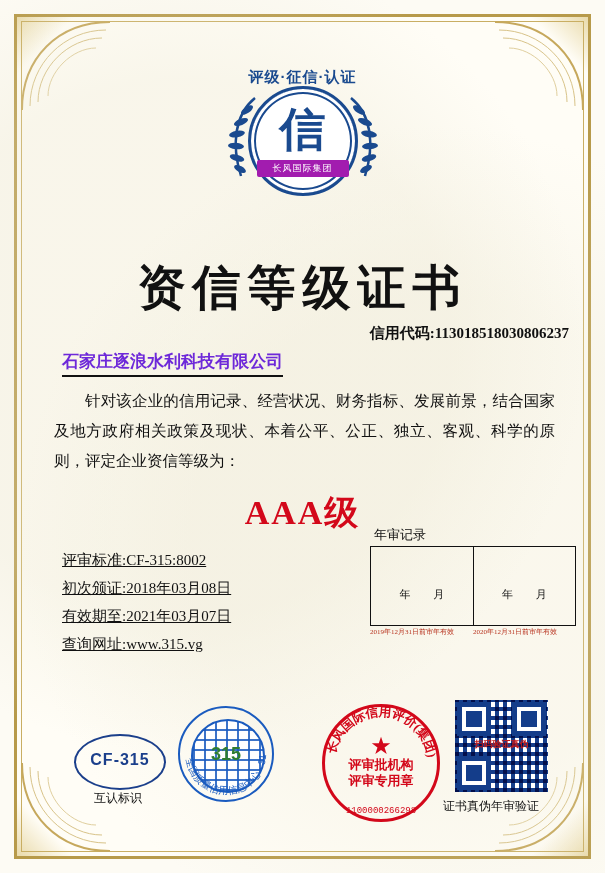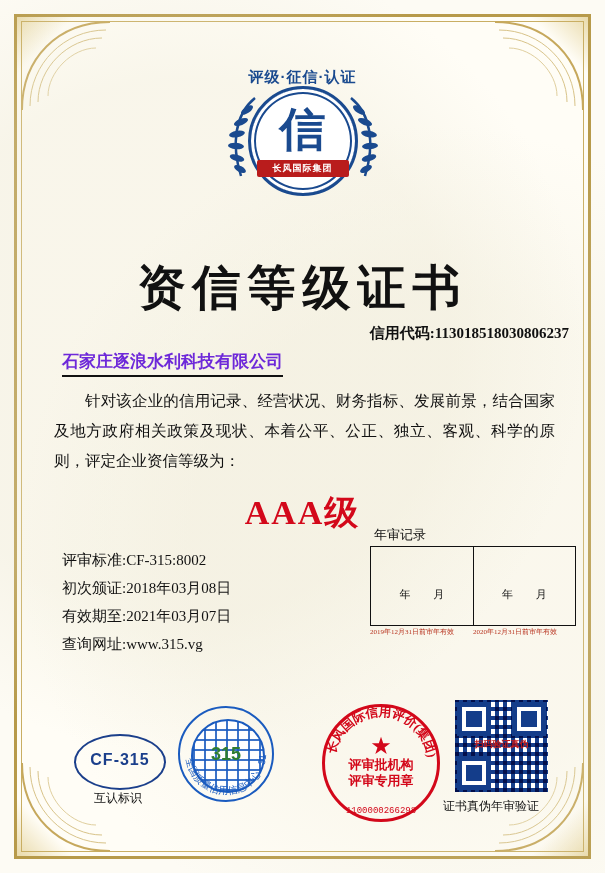--- a/index.html
+++ b/index.html
@@ -89,29 +89,28 @@
     font-size: 46px;
     line-height: 46px;
     color: #1a4a8f;
     font-weight: bold;
   }
   .emblem-band {
     position: absolute;
     left: 6px; right: 6px;
     bottom: 16px;
     height: 17px;
-    background: #b91c1c;
+    background: #a21caf;
     border-radius: 2px;
     color: #fff;
     font-size: 9px;
     line-height: 17px;
     text-align: center;
     letter-spacing: 1px;
     font-family: "Liberation Sans", sans-serif;
-    font-weight: bold;
   }
   .wheat {
     position: absolute;
     top: 24px;
     width: 36px;
     height: 86px;
     color: #1a4a8f;
   }
   .wheat.left { left: 2px; }
   .wheat.right { right: 2px; transform: scaleX(-1); }
@@ -169,21 +168,21 @@
 
   
   .details {
     position: absolute;
     top: 518px;
     left: 34px;
     font-size: 15px;
     line-height: 28px;
     color: #111;
   }
-  .details div { white-space: nowrap; }
+  .details div { white-space: nowrap; text-decoration: underline; }
 
   
   .review {
     position: absolute;
     top: 498px;
     left: 342px;
     width: 206px;
   }
   .review-title {
     font-size: 13px;

